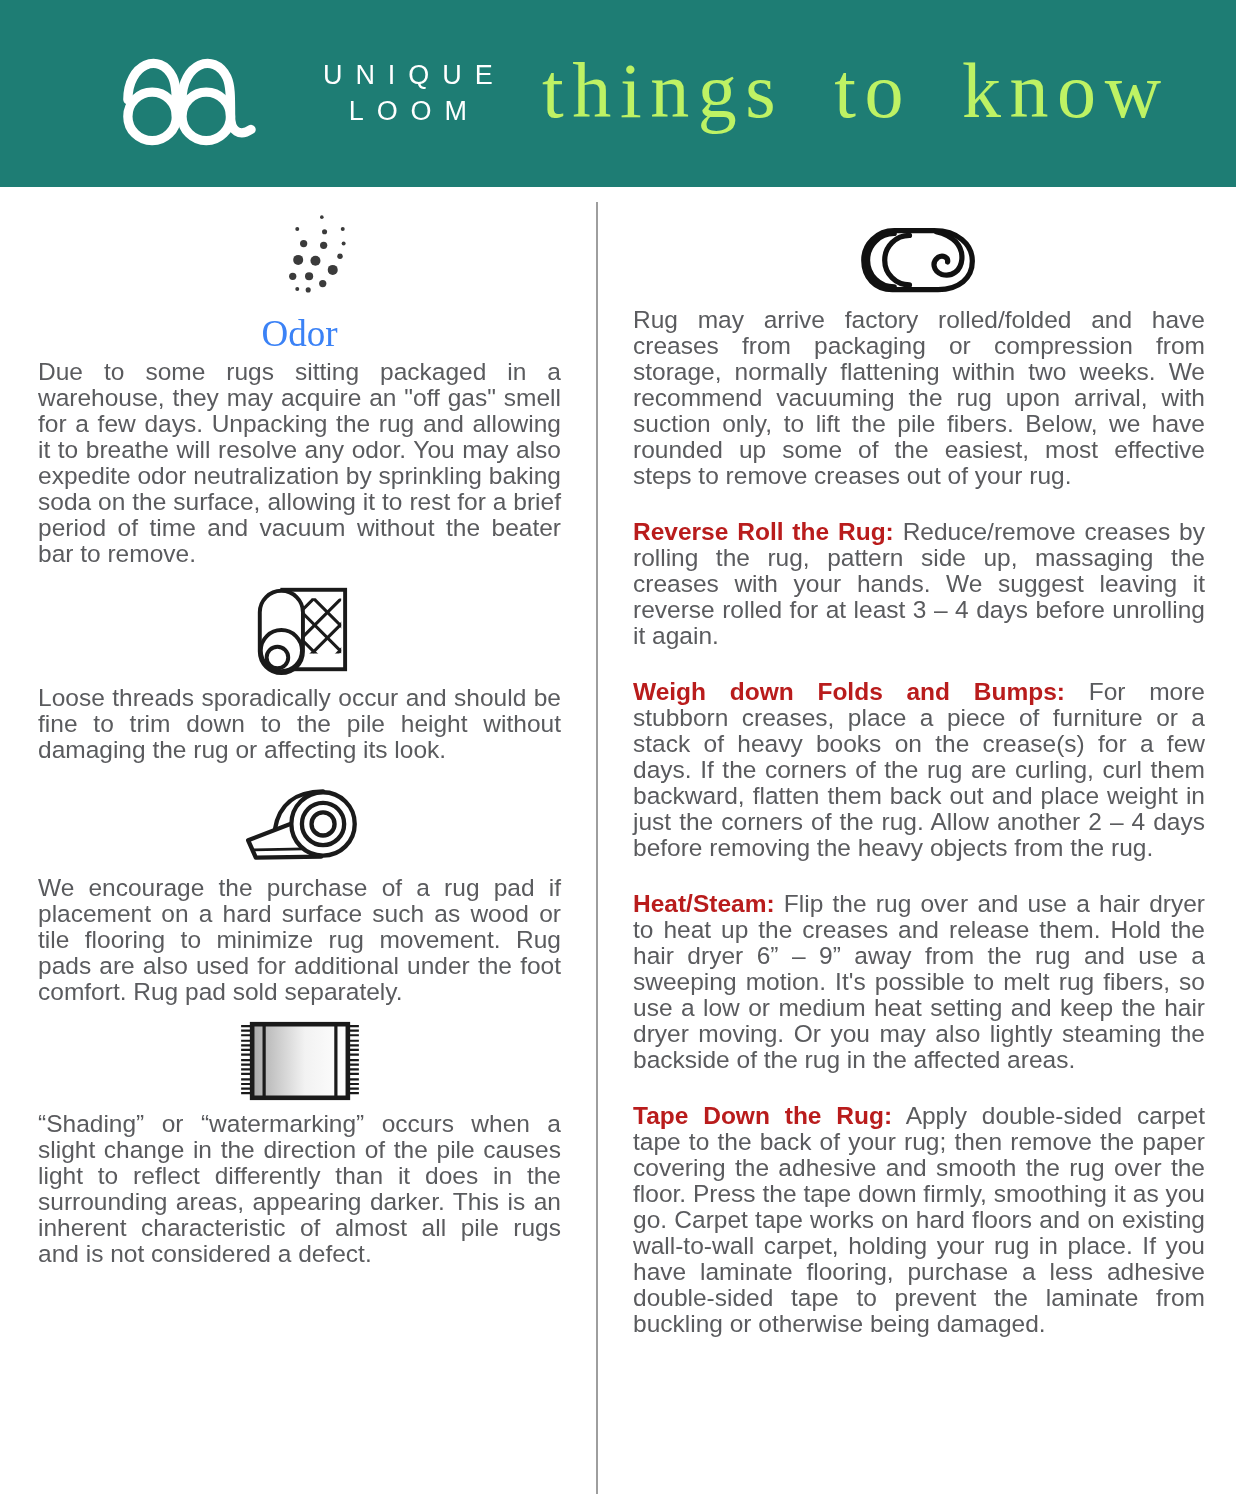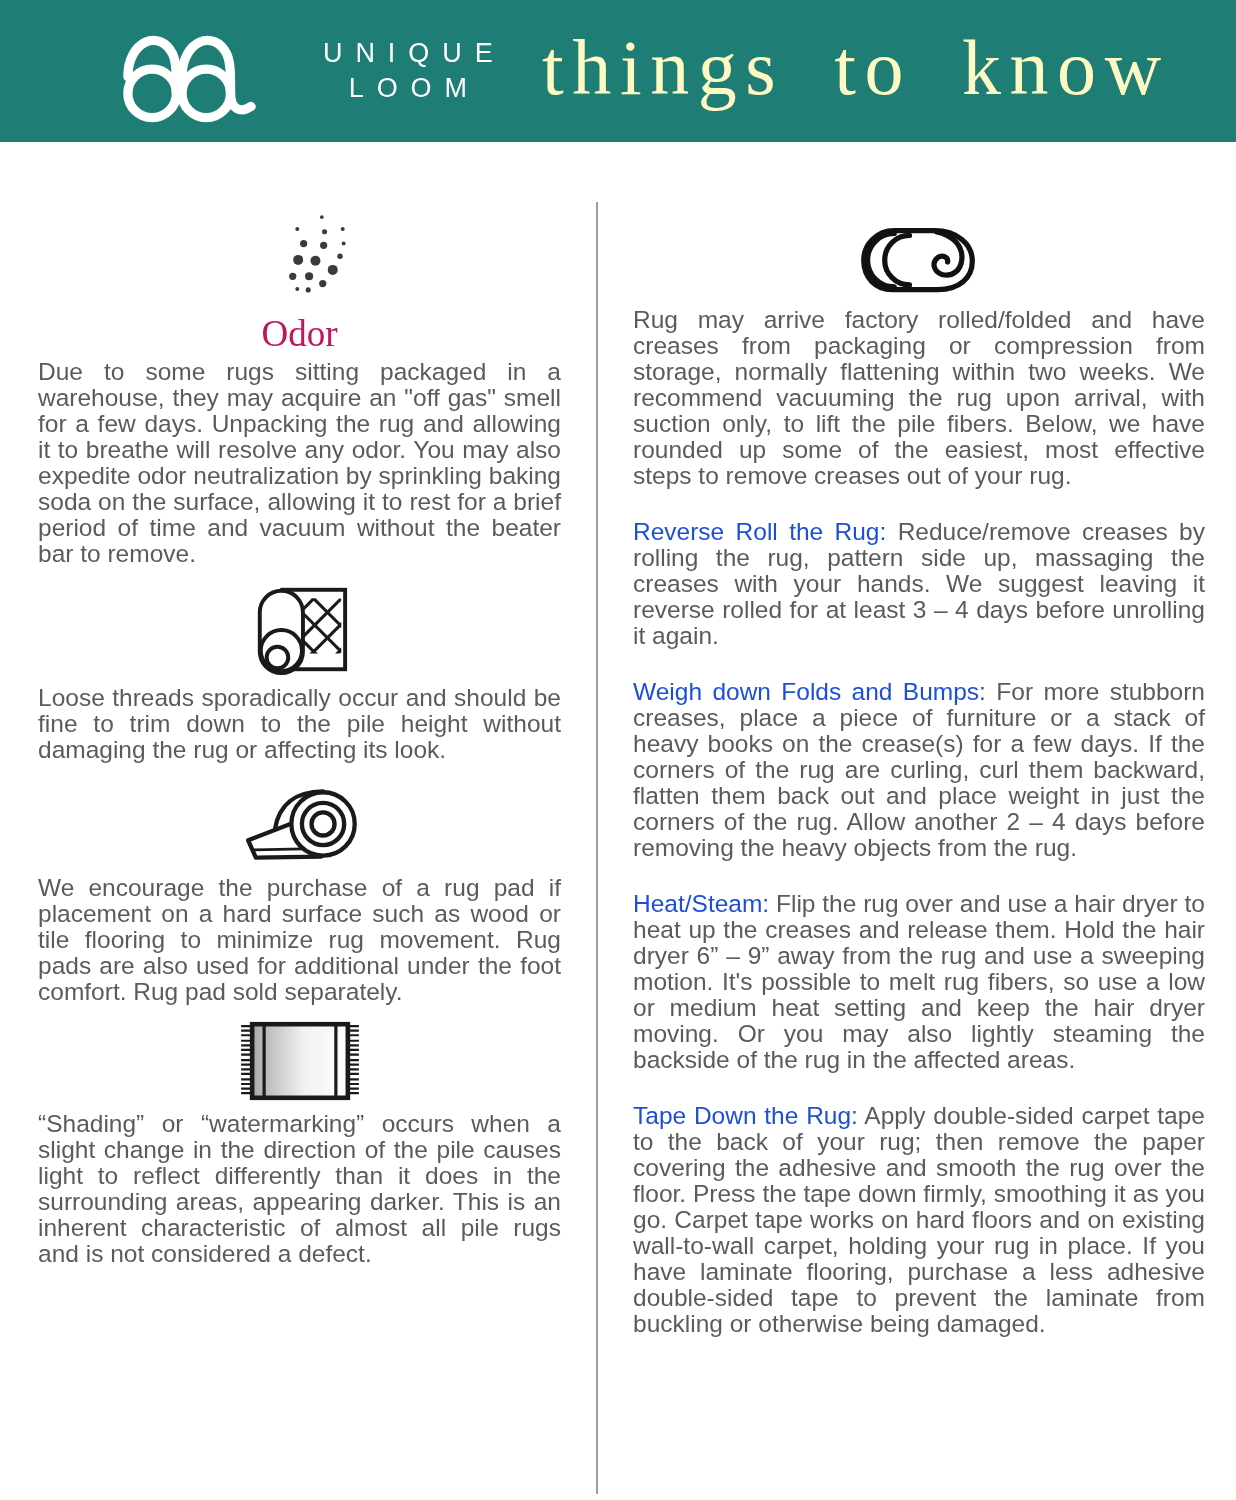--- a/index.html
+++ b/index.html
@@ -8,21 +8,21 @@
     width:1236px;
     height:1500px;
     overflow:hidden;
     background:#ffffff;
     font-family:"Liberation Sans", sans-serif;
   }
   
   .banner{
     position:absolute;
     left:0;top:0;
-    width:1236px;height:142px;
+    width:1236px;height:187px;
     background:#1E7D74;
     display:flex;
     align-items:center;
   }
   .brand{
     display:flex;
     align-items:center;
     margin-left:108px;
     gap:26px;
   }
@@ -36,21 +36,21 @@
     letter-spacing:0.48em;
     line-height:1.3;
     text-indent:0.48em; 
   }
   .banner-title{
     flex:1;
     margin:0 30px 0 0;
     text-align:center;
     font-family:"Liberation Serif", serif;
     font-weight:400;
-    color:#fef9c3;
+    color:#bef264;
     font-size:78px;
     letter-spacing:0.11em;
     word-spacing:0.28em;
     line-height:1;
     padding-bottom:6px;
   }
   
   .divider{
     position:absolute;
     left:596px;top:202px;
@@ -67,33 +67,33 @@
   .iw-pad{margin-top:12px;}
   .iw-shade{margin-top:10px;}
   .iw-crease{margin-top:36px;}
   h2.section-heading{
     margin:14px 0 4px 0;
     text-align:center;
     font-family:"Liberation Serif", serif;
     font-weight:400;
     font-size:37px;
     line-height:42px;
-    color:#be185d;
+    color:#3b82f6;
   }
   p.body{
     margin:0;
     font-size:24.5px;
     line-height:26px;
     color:#5a5b5e;
     text-align:justify;
   }
   p.tip{margin-top:30px;}
   p.body strong{
-    color:#1d4ed8;
-    font-weight:400;
+    color:#b91c1c;
+    font-weight:700;
   }
 </style>
 </head>
 <body>
 
 <div class="page">
 
   <header class="banner">
     <div class="brand">
       <svg class="brand-mark" viewBox="0 0 170 120" aria-hidden="true">

